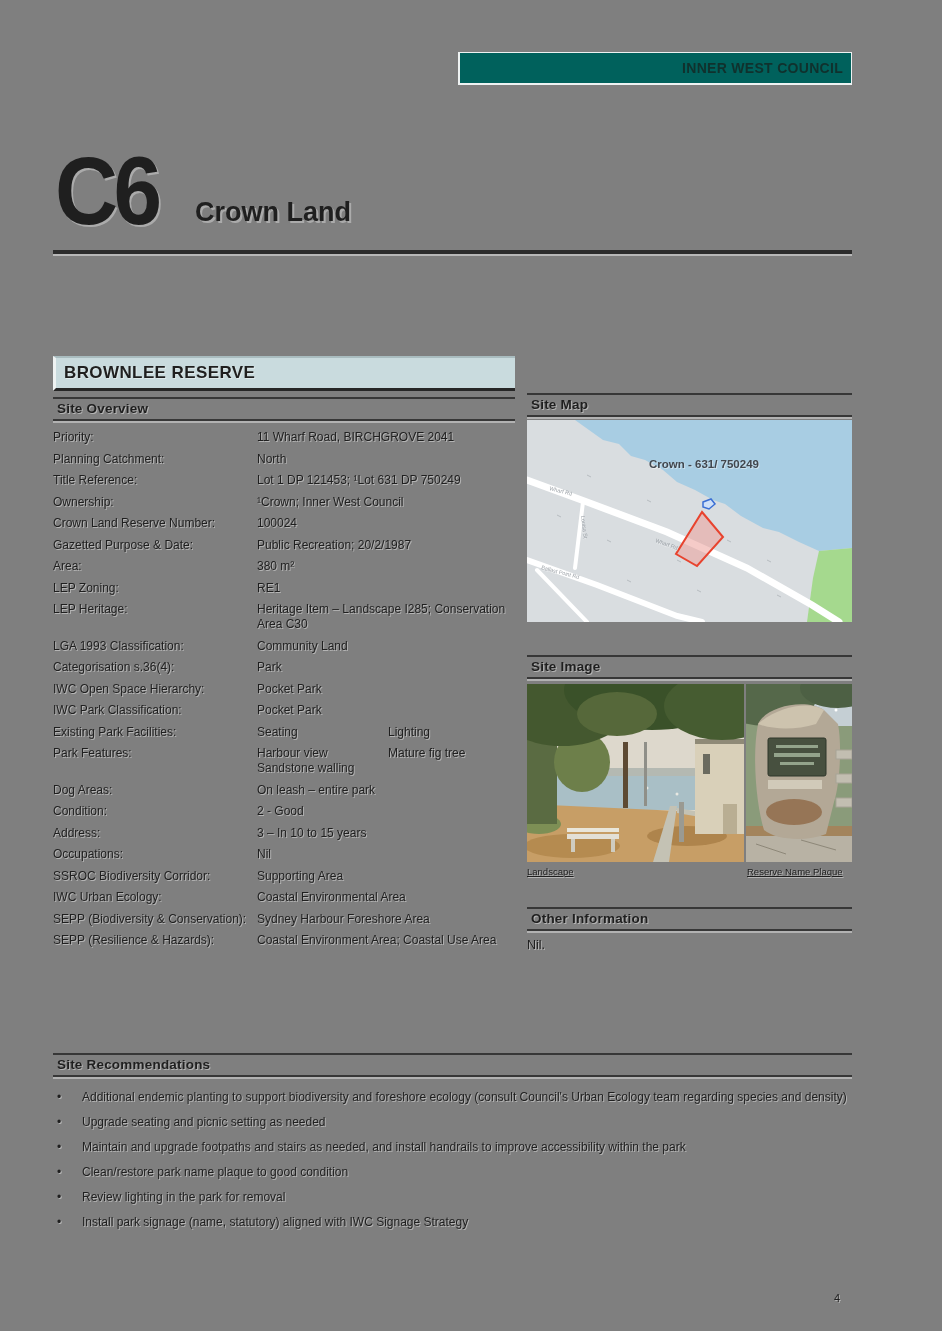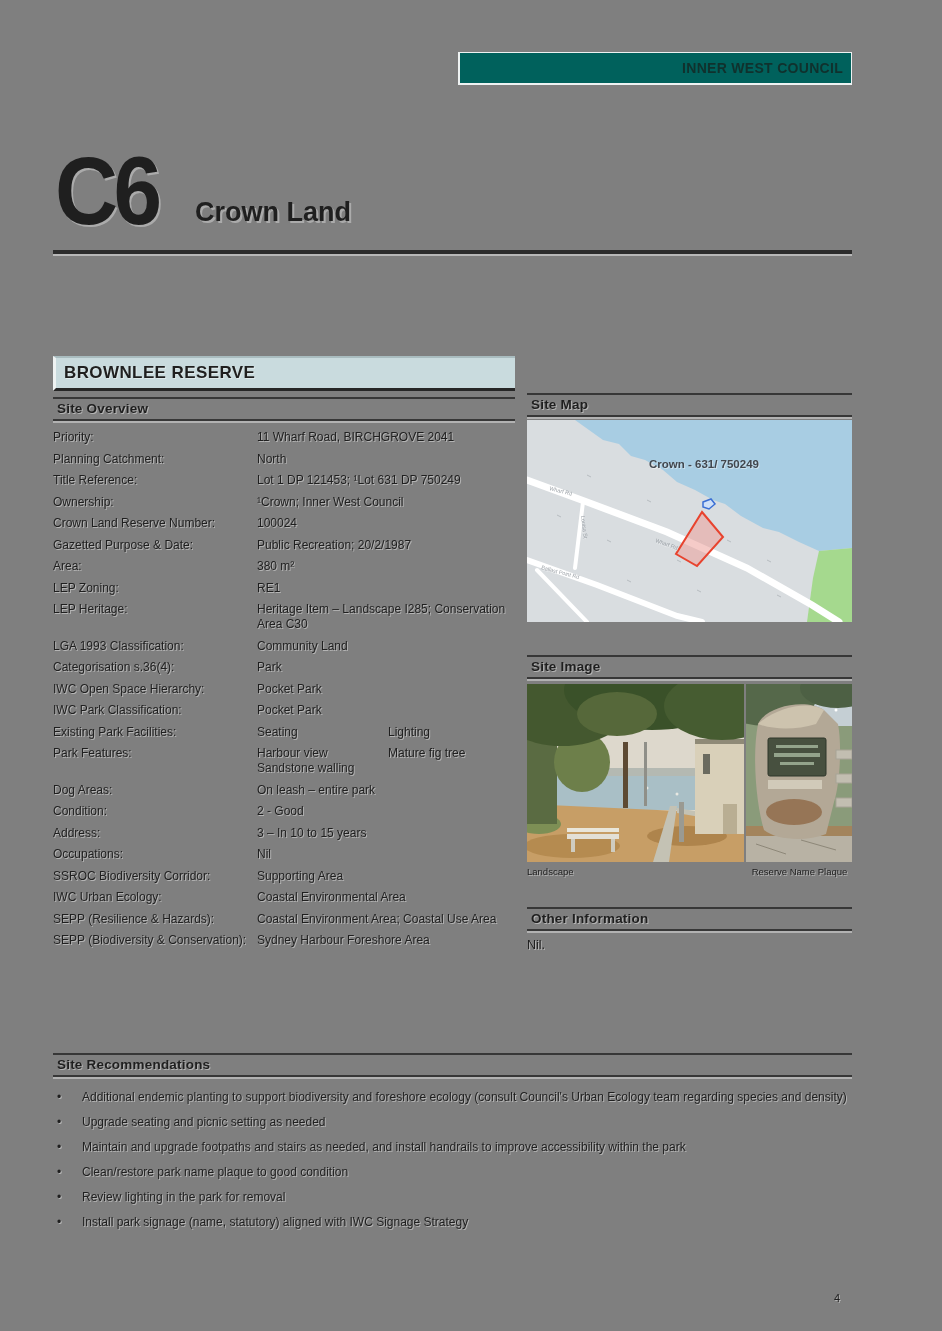--- a/index.html
+++ b/index.html
@@ -39,23 +39,23 @@
   .lbl{width:204px;flex:none;padding-right:6px;box-sizing:border-box;}
   .val{flex:1;}
   .valA{width:131px;flex:none;}
   .val2{flex:1;}
   
   .right-col{position:absolute;left:527px;top:393px;width:325px;}
   .map-box{margin-top:3px;width:325px;height:202px;}
   .map-box svg,.photo svg{display:block;}
   .h-siteimage{margin-top:33px;}
   .photos{display:flex;gap:2px;margin-top:5px;}
-  .caption-row{display:flex;margin-top:4px;font-size:9.5px;}
+  .caption-row{display:flex;margin-top:4px;font-size:9.5px;text-decoration:underline;}
   .caption-row .c1{width:220px;flex:none;}
-  .caption-row .c2{flex:1;text-align:center;}
+  .caption-row .c2{flex:1;}
   .h-other{margin-top:30px;}
   .other-content{margin-top:7px;font-size:12.5px;}
   
   .bottom{position:absolute;left:53px;top:1053px;width:799px;}
   .rec-list{list-style:none;margin:13px 0 0;padding:0;font-size:12px;line-height:14.5px;}
   .rec-list li{position:relative;padding-left:29px;margin-bottom:10.5px;}
   .rec-list li::before{content:"\2022";position:absolute;left:4px;}
   .pagenum{position:absolute;left:834px;top:1292px;font-size:11px;}
 </style>
 </head>
@@ -160,26 +160,26 @@
       </div>
     <div class="row">
         <div class="lbl">SSROC Biodiversity Corridor:</div>
         <div class="val">Supporting Area</div>
       </div>
     <div class="row">
         <div class="lbl">IWC Urban Ecology:</div>
         <div class="val">Coastal Environmental Area</div>
       </div>
     <div class="row">
+        <div class="lbl">SEPP (Biodiversity &amp; Conservation):</div>
+        <div class="val">Sydney Harbour Foreshore Area</div>
+      </div>
+    <div class="row">
         <div class="lbl">SEPP (Resilience &amp; Hazards):</div>
         <div class="val">Coastal Environment Area; Coastal Use Area</div>
-      </div>
-    <div class="row">
-        <div class="lbl">SEPP (Biodiversity &amp; Conservation):</div>
-        <div class="val">Sydney Harbour Foreshore Area</div>
       </div>
   </div>
 </div>
 
 <div class="right-col">
   <div class="section-h">Site Map</div>
   <div class="map-box">
     <svg width="325" height="202" viewBox="0 0 325 202">
       <rect x="0" y="0" width="325" height="202" fill="#d9dde0"></rect>
       <polygon points="48,0 325,0 325,128 292,131 272,122 252,112 236,108 214,96 198,84 186,80 168,70 150,62 136,50 118,40 104,36 92,24 76,20 62,10" fill="#a8cde3"></polygon>

